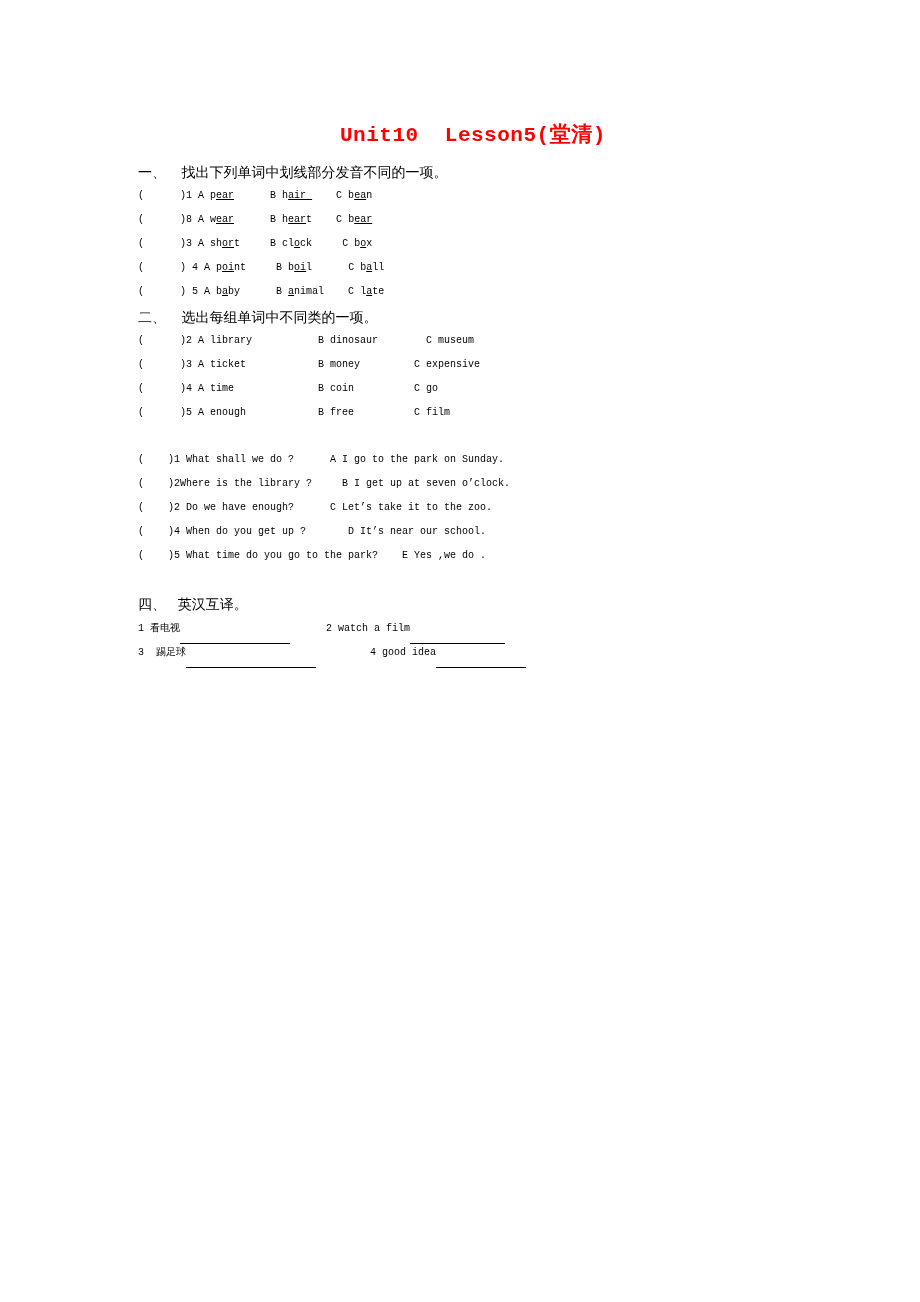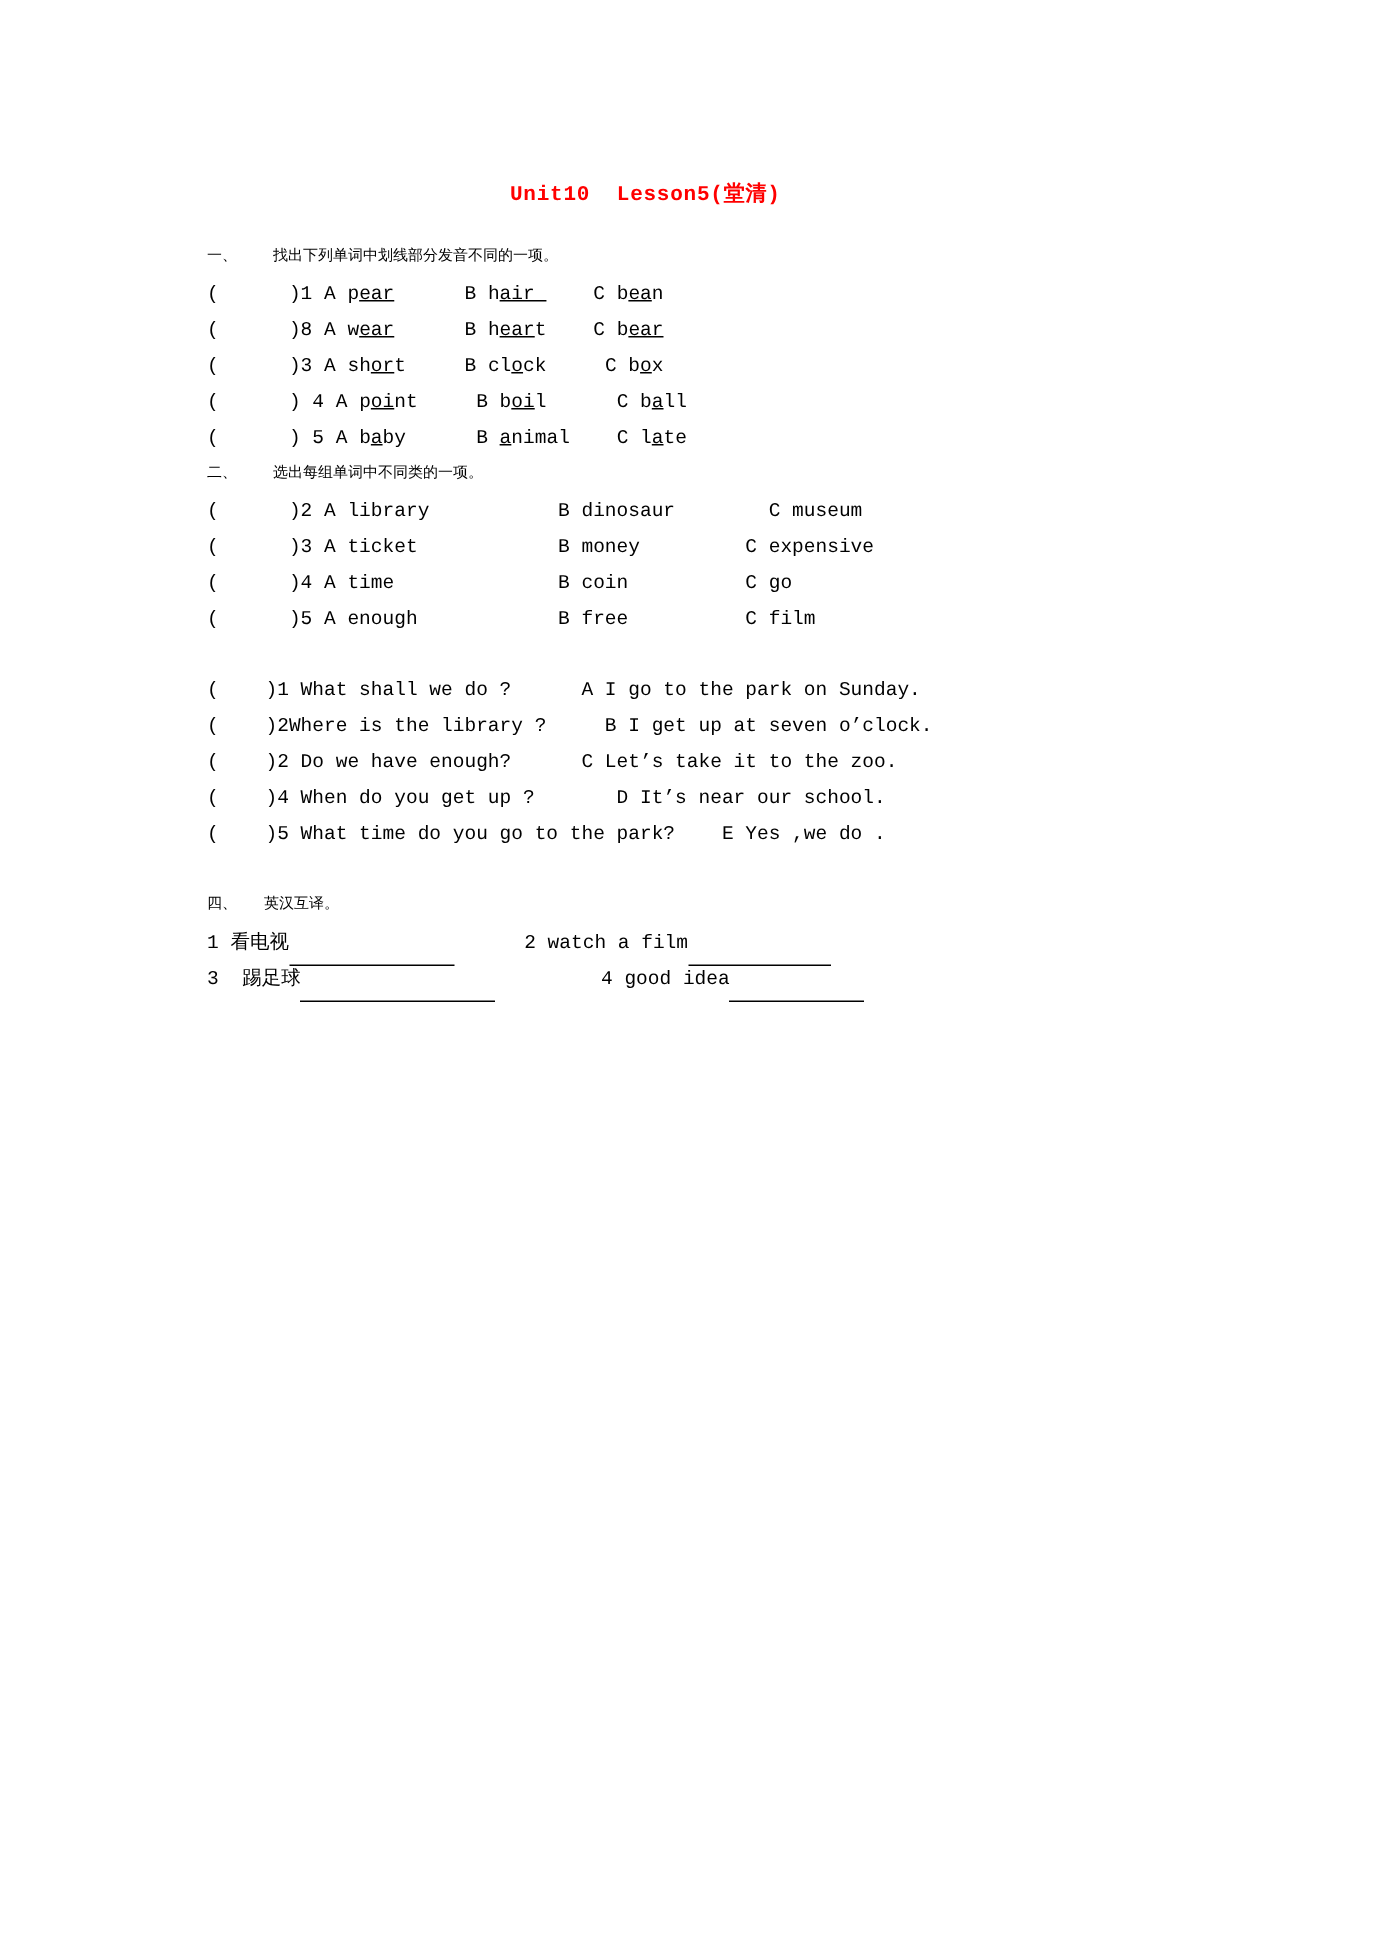--- a/index.html
+++ b/index.html
@@ -20,42 +20,42 @@
     left: 0;
     top: 0;
     width: 920px;
     height: 1302px;
   }
   .doc-title {
     position: absolute;
     left: 340px;
     top: 120px;
     font-family: "Liberation Mono", "DejaVu Sans Mono", monospace;
-    font-size: 14px;
+    font-size: 21px;
     font-weight: bold;
     color: #ff0000;
     letter-spacing: 0.5px;
     white-space: pre;
   }
   .section {
     position: absolute;
     left: 138px;
     width: 760px;
   }
   .sec-heading {
-    font-family: Liberation Mono, monospace;
-    font-size: 10px;
+    font-family: Liberation Sans, sans-serif;
+    font-size: 14px;
     color: #000000;
     white-space: pre;
     line-height: 24px;
     height: 24px;
   }
   .q-row {
     font-family: "Liberation Mono", "DejaVu Sans Mono", monospace;
-    font-size: 13px;
+    font-size: 10px;
     color: #000000;
     white-space: pre;
     line-height: 24px;
     height: 24px;
     letter-spacing: 0px;
   }
   .q-row .u {
     text-decoration: underline;
     text-underline-offset: 1px;
   }

